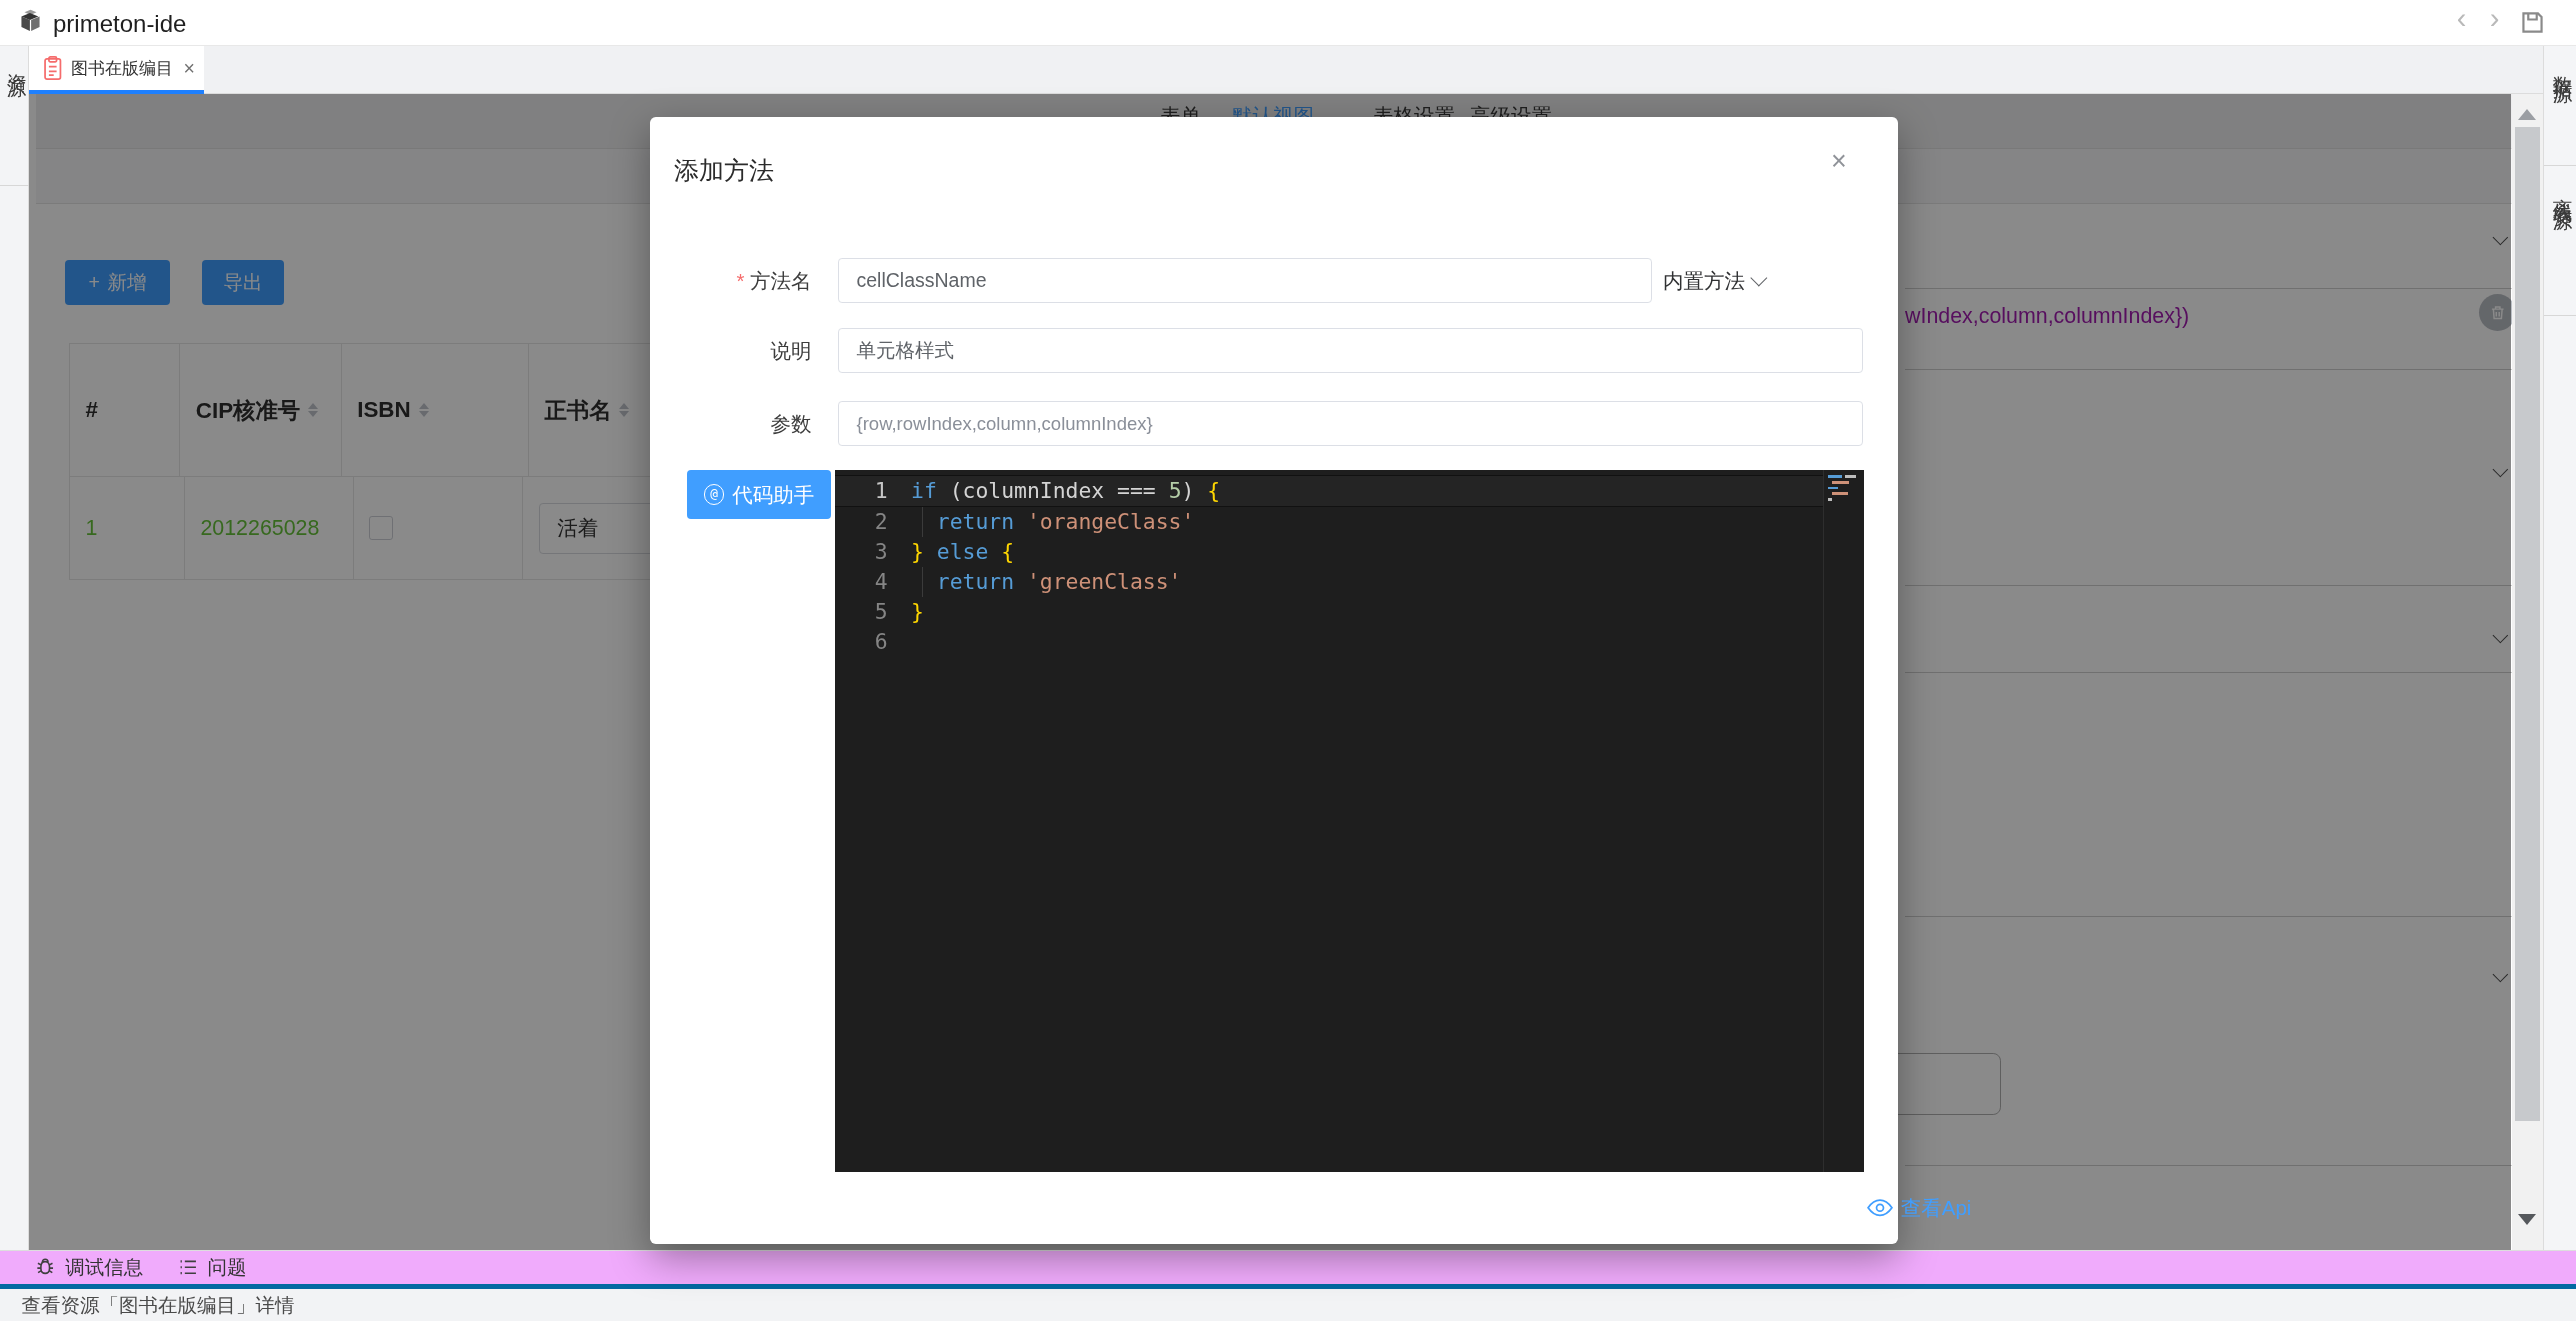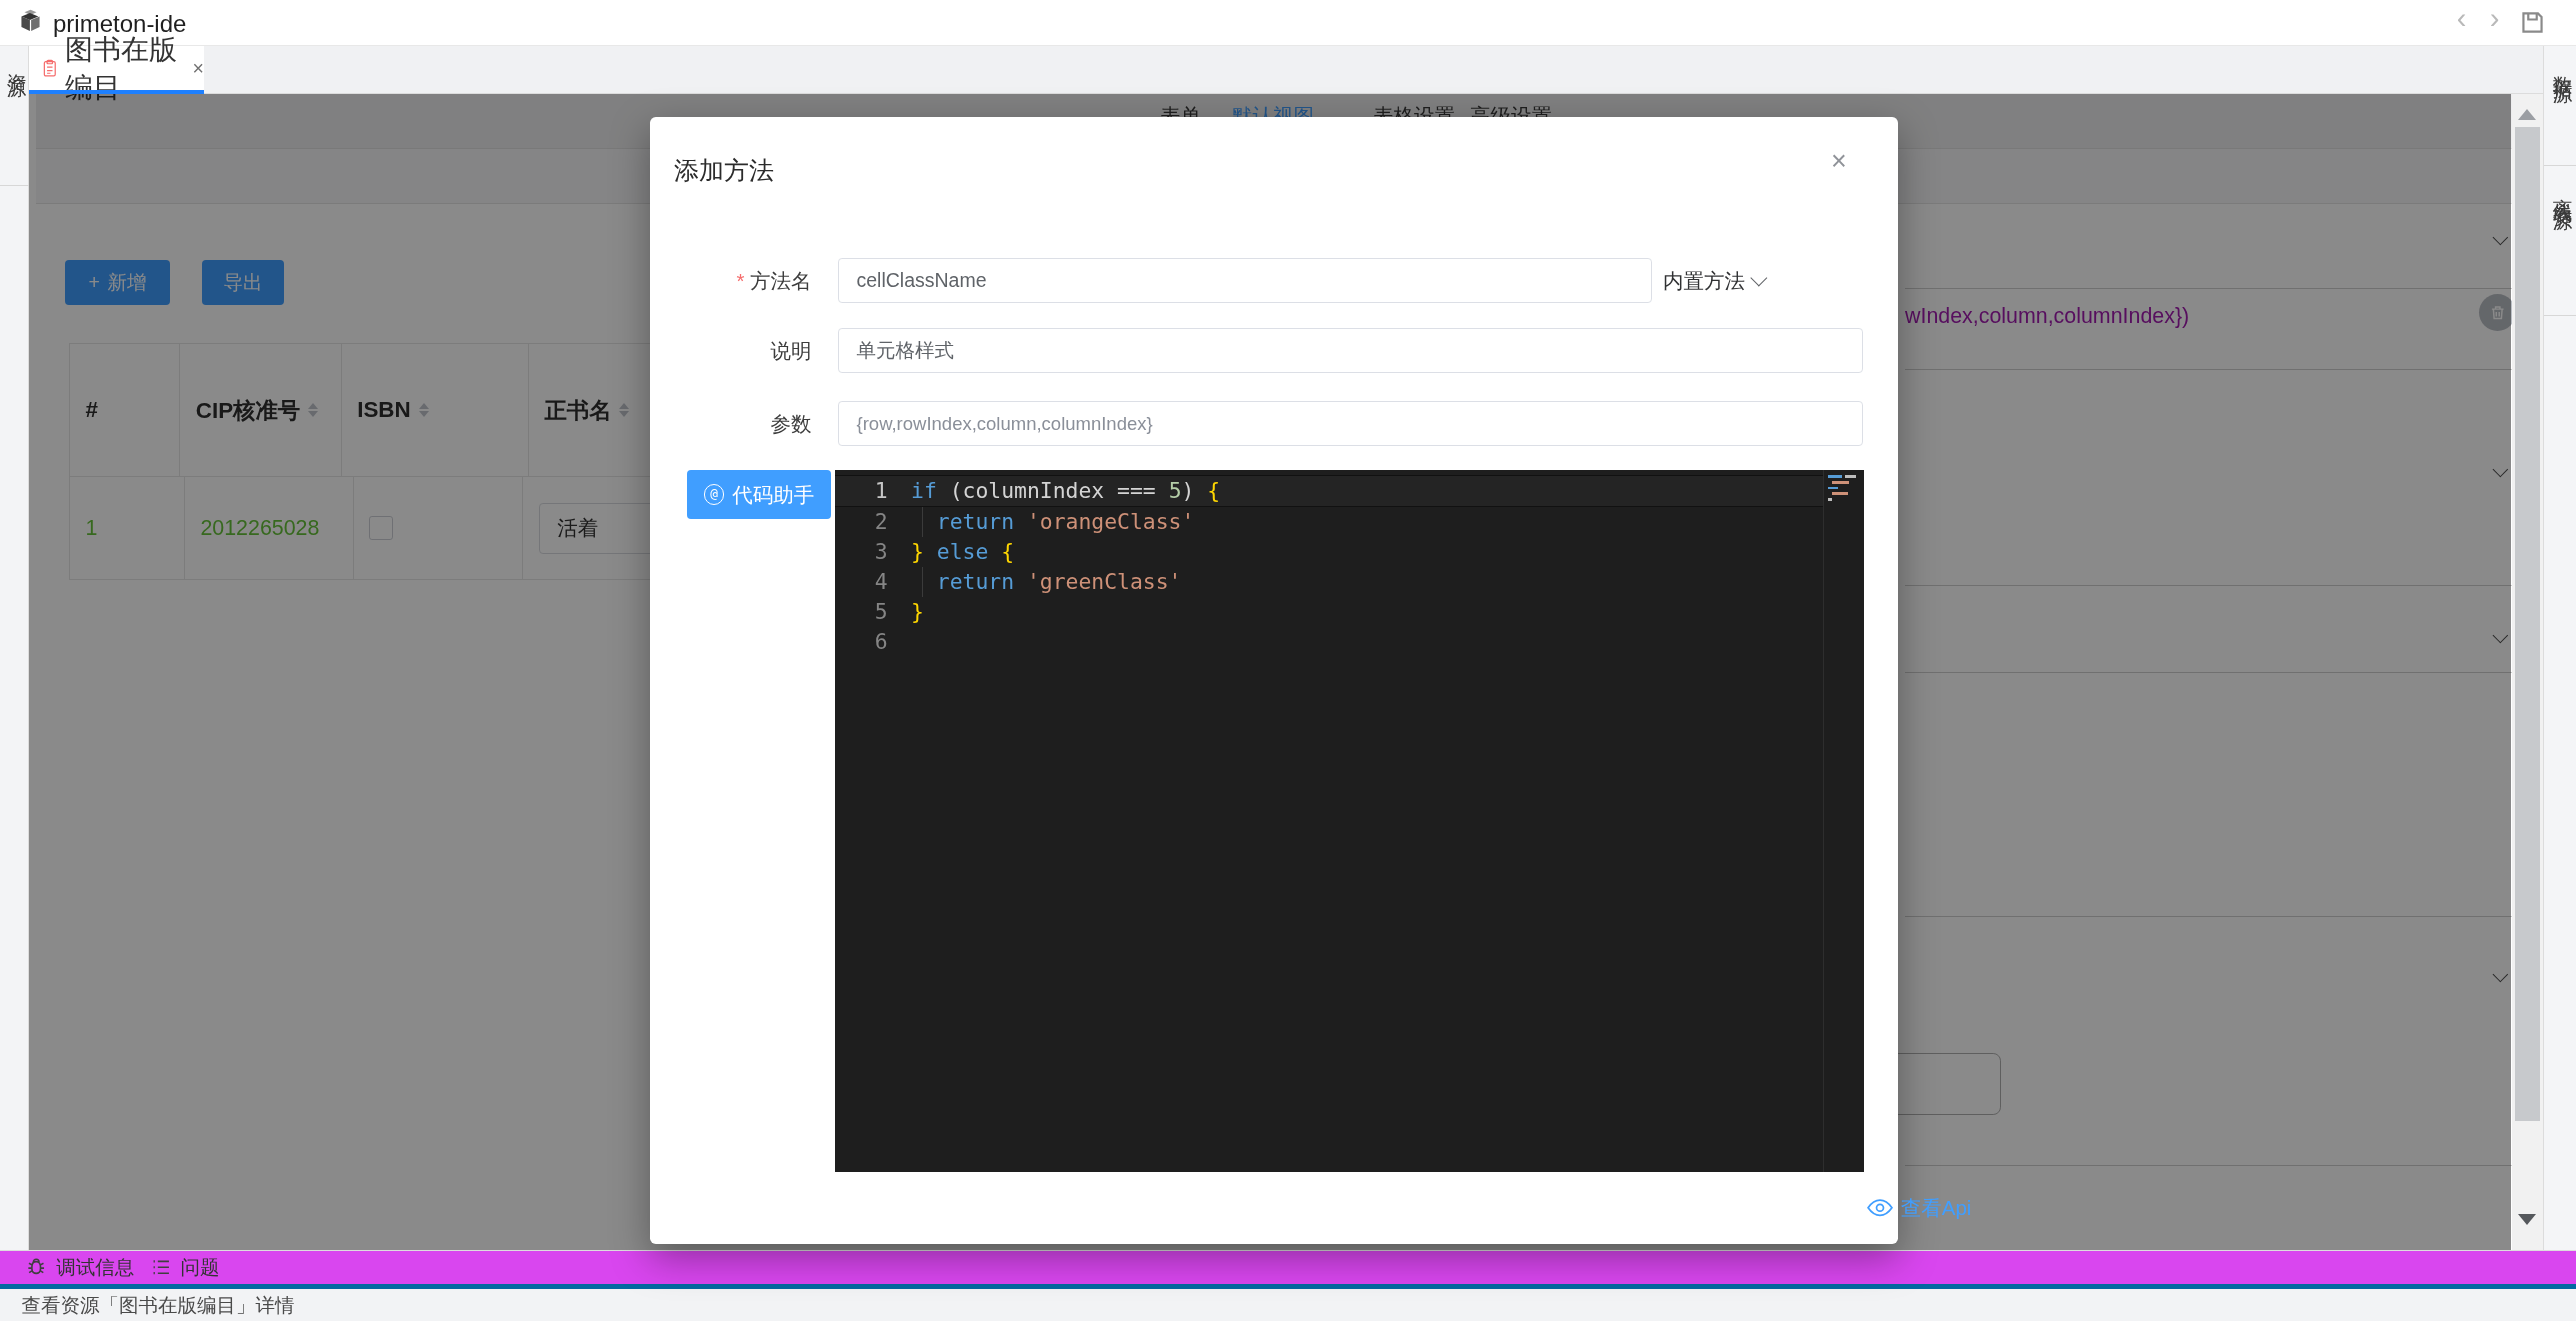--- a/index.html
+++ b/index.html
@@ -18,21 +18,21 @@
   #app-title{left:53px;top:9.7px;font-size:24px;color:#1f1f1f}
   .navarrow{top:1.9px;font-size:29px;color:#b9b9b9;width:29px;text-align:center;cursor:pointer}
 
   
   #left-rail{left:0;top:46px;width:29px;height:1204px;background:#f3f4f6;border-right:1px solid #dcdcdc;z-index:5}
   #left-rail .divider{position:absolute;left:0;top:139px;width:29px;border-top:1px solid #d7d7d7}
 
   
   #tabbar{left:29px;top:46px;width:2514px;height:48px;background:#f0f1f3;border-bottom:1px solid #dcdcdc;z-index:5}
   #doc-tab{position:absolute;left:0;top:0;width:175px;height:45px;background:#fff;display:flex;align-items:center;gap:8.8px;padding-left:13.6px;cursor:pointer}
-  #doc-tab .label{font-size:28px;color:#333}
+  #doc-tab .label{font-size:17px;color:#333}
   #doc-tab .close{font-size:19.5px;color:#707070;margin-left:1.9px}
   #tab-underline{position:absolute;left:0;top:44px;width:175px;height:3.9px;background:var(--underline)}
 
   
   #right-rail{left:2543px;top:46px;width:33px;height:1204px;background:#f4f5f7;border-left:1px solid #dcdcdc;z-index:5}
   .rrail-item{position:absolute;left:0;width:33px;text-align:center;cursor:pointer}
   .rrail-div{position:absolute;left:0;width:33px;border-top:1px solid #d7d7d7}
 
   
   #scroll-gutter{left:2512px;top:94px;width:31px;height:1156px;background:#f1f1f1;z-index:5}
@@ -97,21 +97,21 @@
   .iguide{position:absolute;left:10.7px;top:0;bottom:0;border-left:1px solid #3b3b3b}
   .tk-kw{color:var(--kw)} .tk-str{color:var(--str)} .tk-num{color:var(--num)}
   .tk-br{color:var(--br)} .tk-id,.tk-pl,.tk-op{color:var(--plain)}
   #minimap{position:absolute;right:0;top:0;width:41px;height:702px;border-left:1px solid #2e2e2e;background:var(--editor-bg)}
   #minimap i{position:absolute;height:2.9px;display:block}
 
   
   #api-link{left:1867px;top:1194px;display:flex;align-items:center;gap:7.8px;z-index:60;color:var(--accent);font-size:20.5px;cursor:pointer}
 
   
-  #panelbar{left:0;top:1250px;width:2576px;height:34px;background:#d946ef;border-top:1px solid #ddd;z-index:5;display:flex;align-items:center;gap:17px;padding-left:25px}
+  #panelbar{left:0;top:1250px;width:2576px;height:34px;background:#f0abfc;border-top:1px solid #ddd;z-index:5;display:flex;align-items:center;gap:35px;padding-left:34px}
   .pitem{display:flex;align-items:center;gap:8.8px;font-size:19.5px;color:#333;cursor:pointer}
   #statusbar{left:0;top:1284px;width:2576px;height:37px;background:#f2f3f5;border-top:5px solid #0369a1;z-index:5;display:flex;align-items:center;padding-left:21.4px;font-size:19.5px;color:#4a4a4a}
 </style>
 </head>
 <body>
 
 <div class="abs" id="titlebar">
   <svg class="abs" style="left:15.6px;top:7.8px" width="29" height="29" viewBox="0 0 24 24">
     <path d="M7 3.5l5-2 5 2-5 2.2z" fill="#9a9a9a"></path>
     <path d="M4.5 7l7 3v9l-7-3.2z" fill="#4a4a4a"></path>

